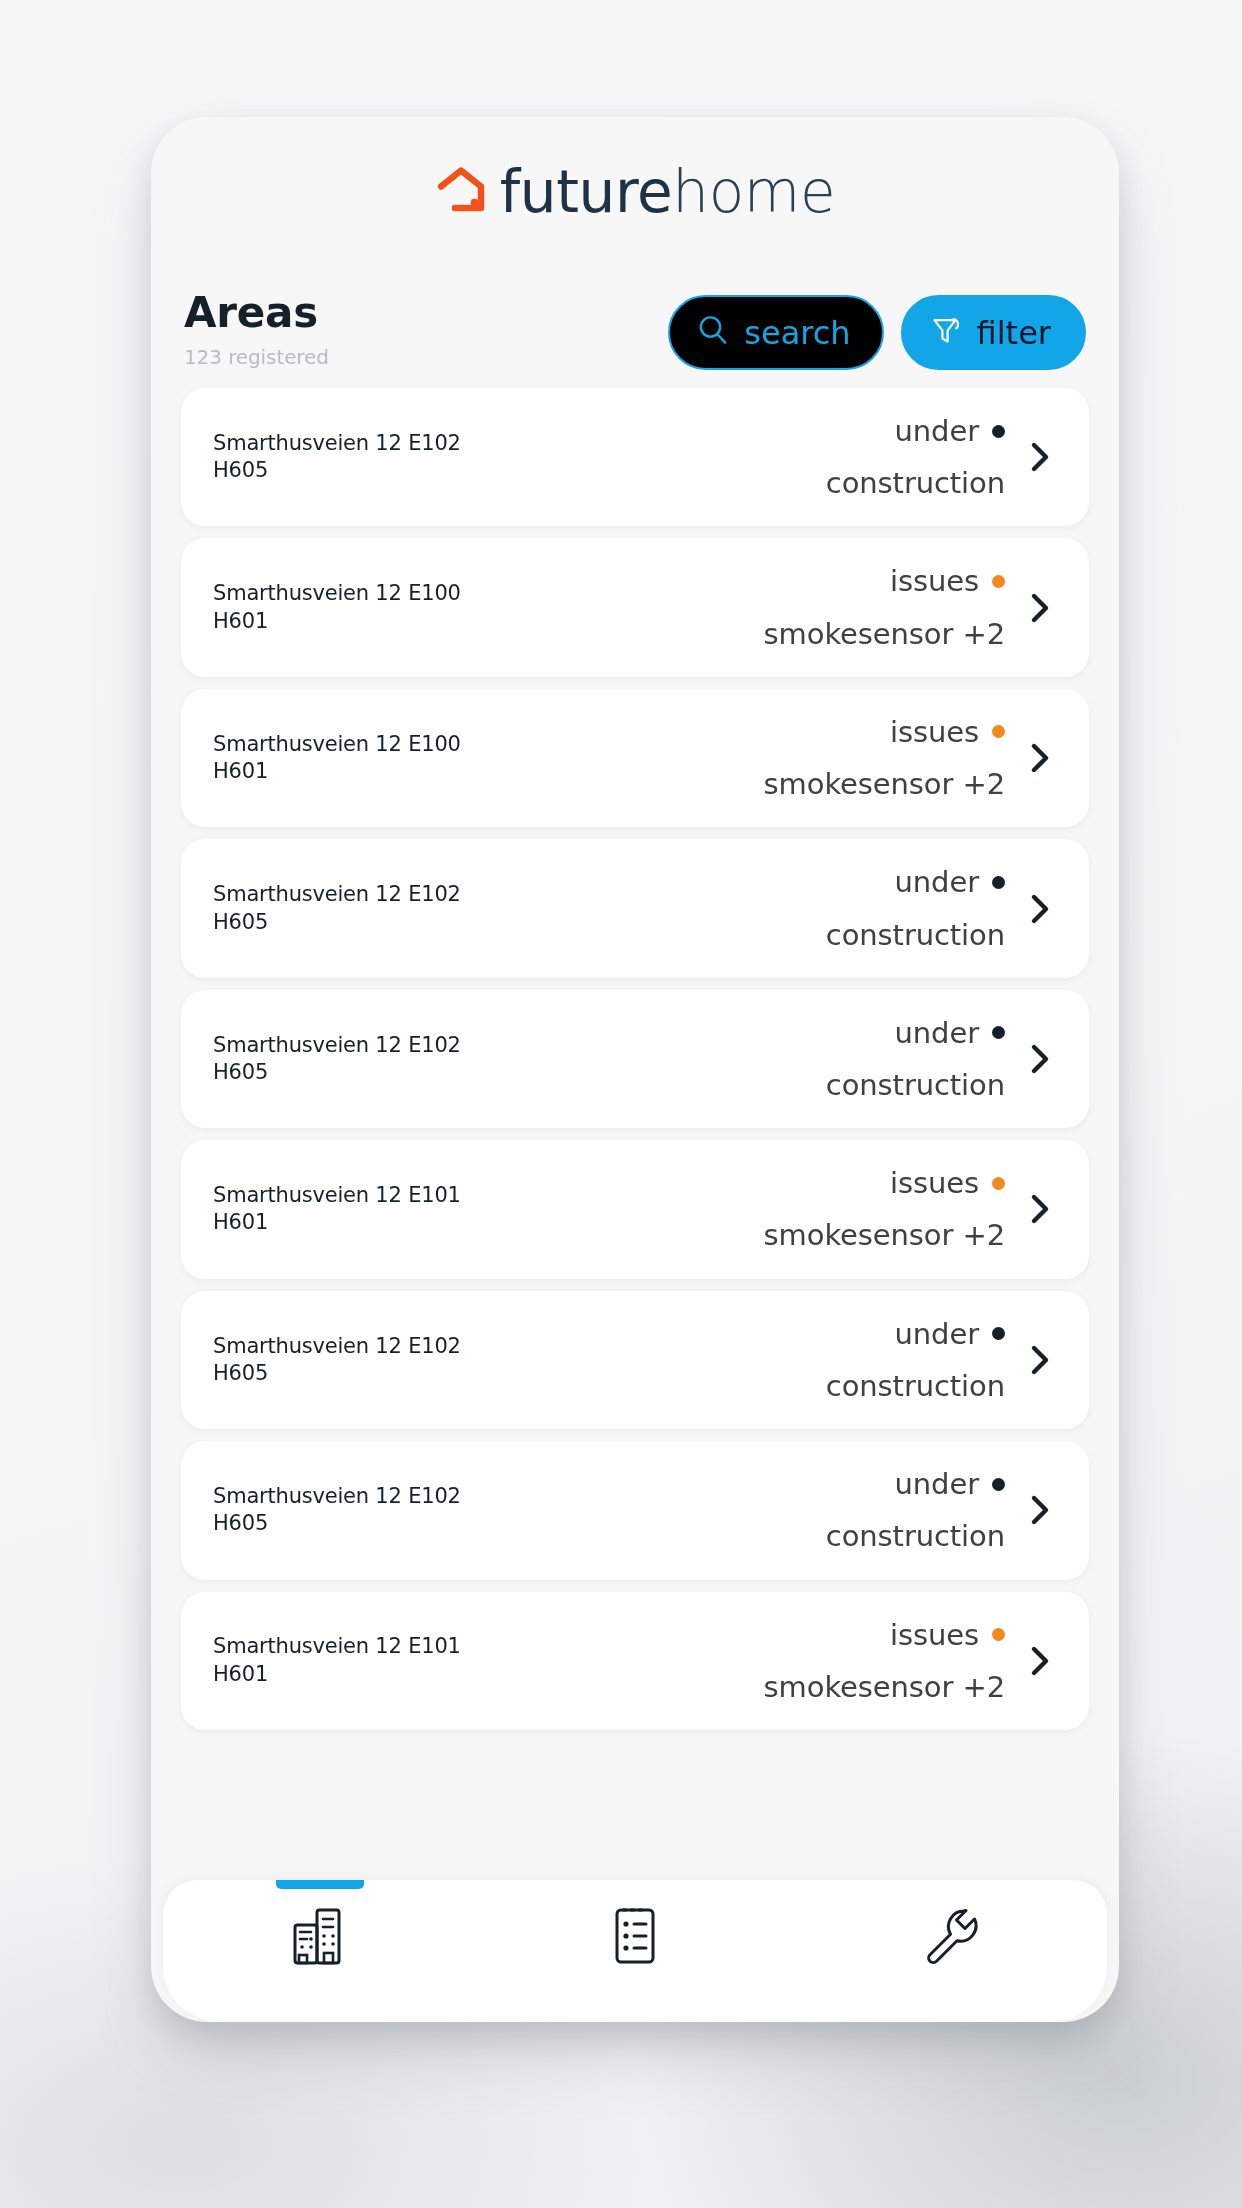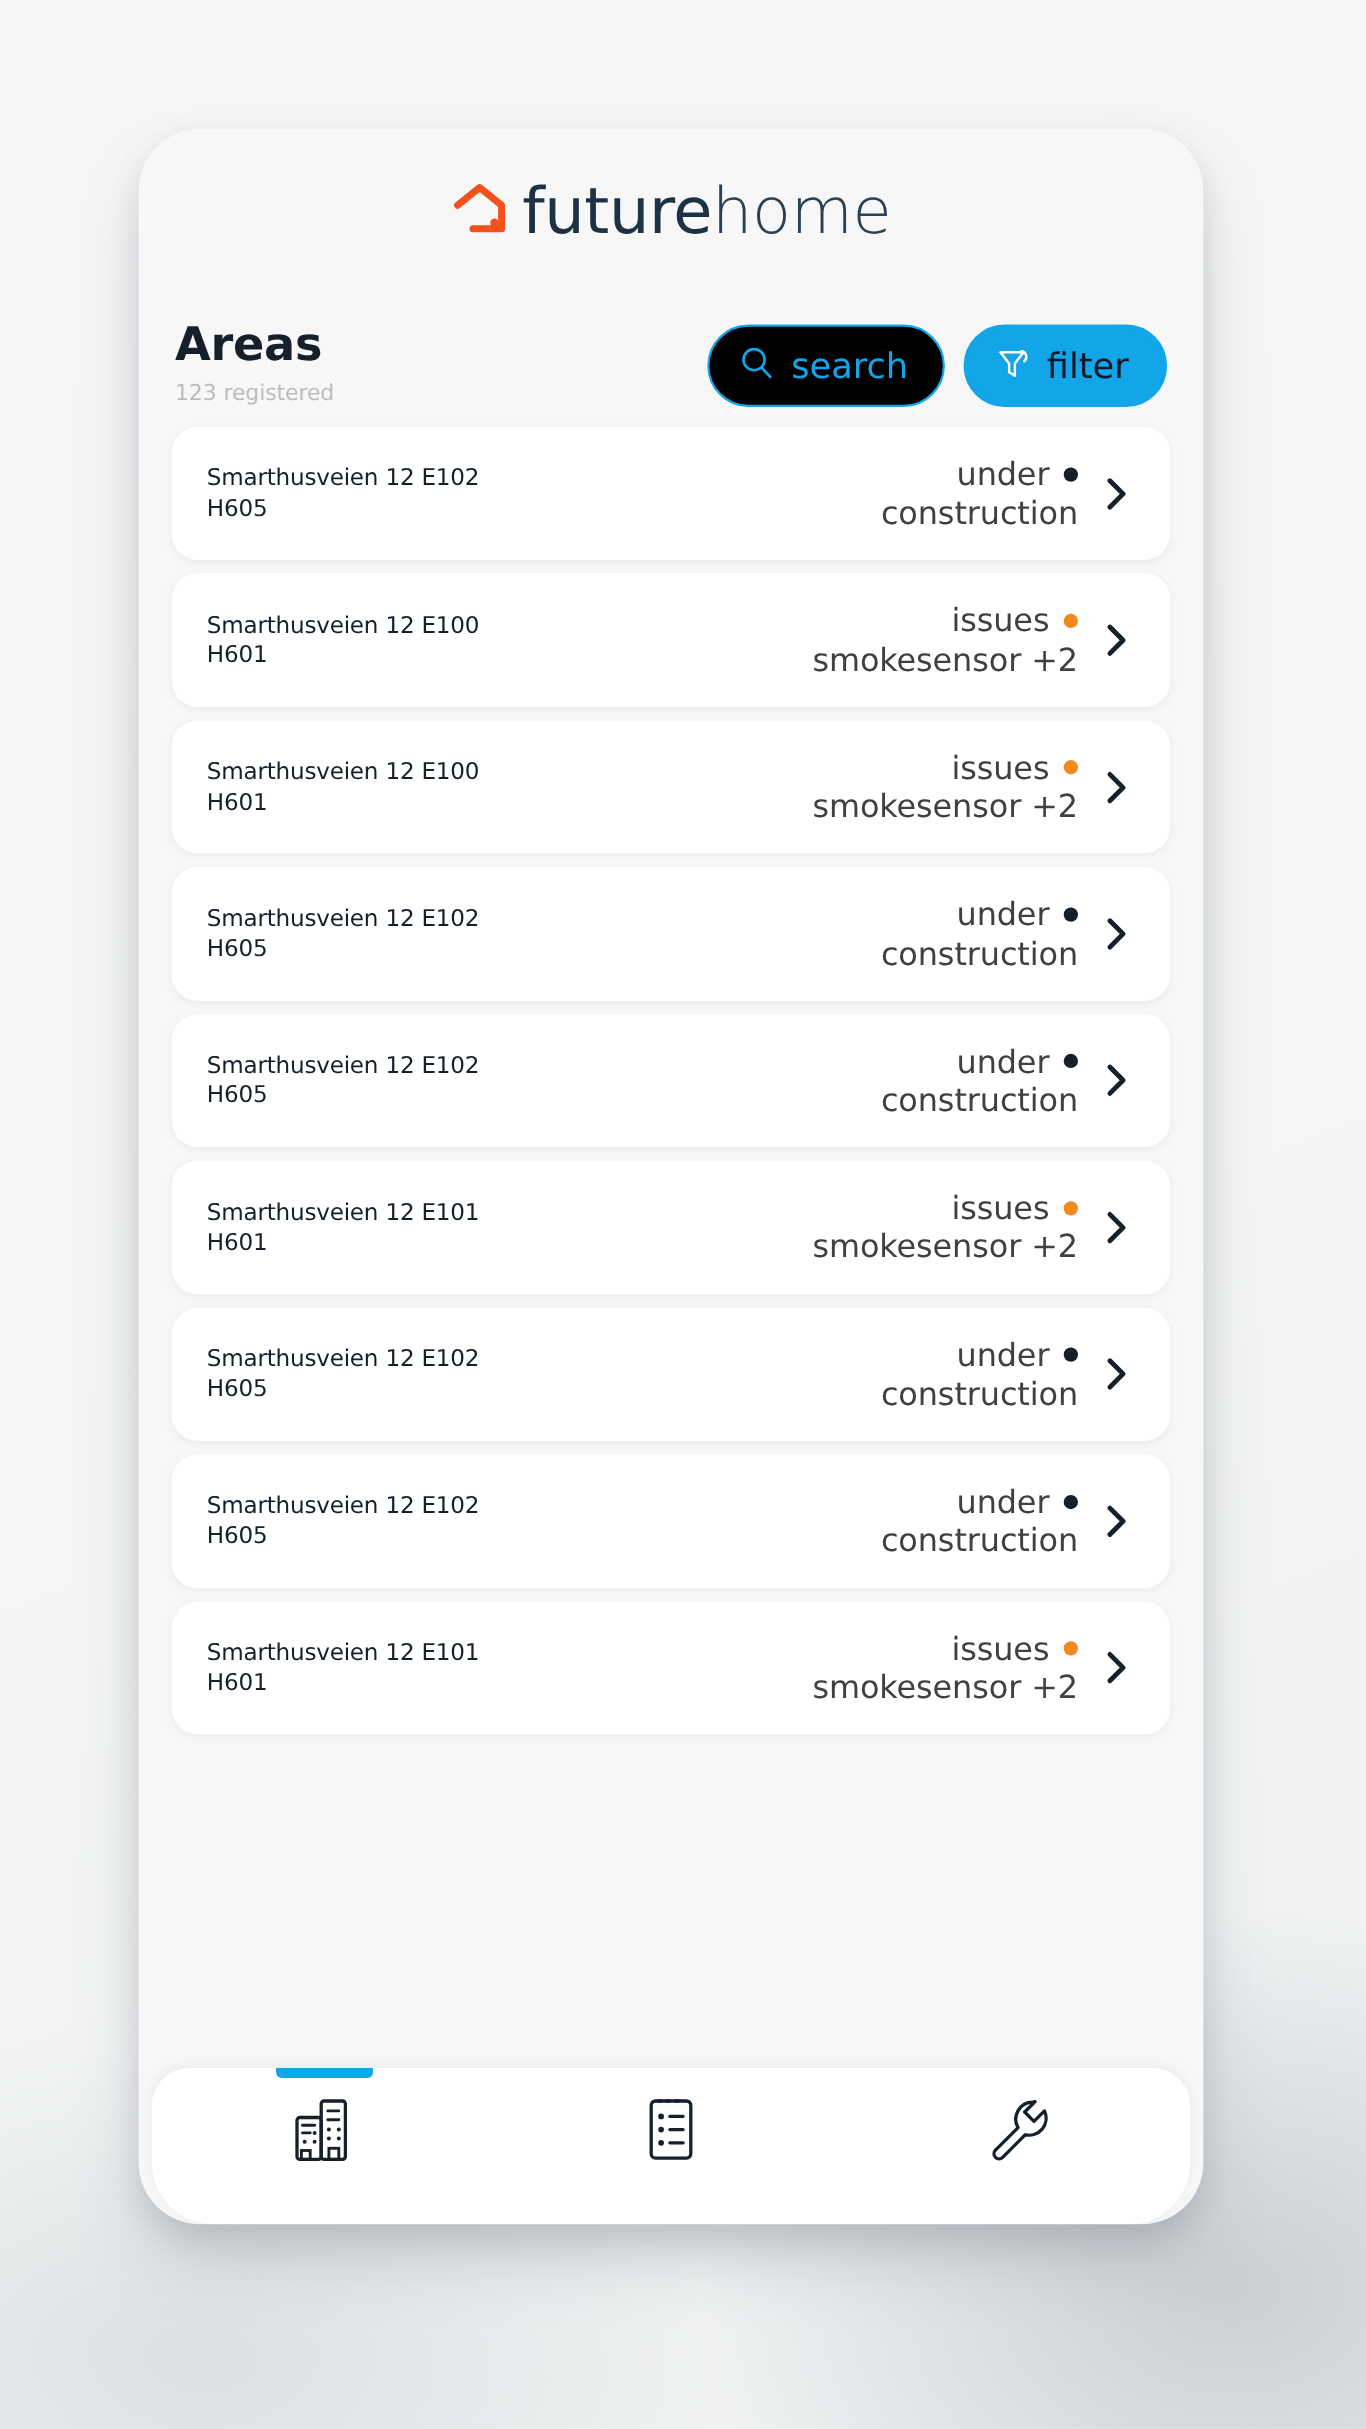--- a/index.html
+++ b/index.html
@@ -15,21 +15,21 @@
     background-image:
       radial-gradient(ellipse 780px 560px at 1120px 2080px, rgba(150,160,168,0.42) 0%, rgba(150,160,168,0.0) 62%),
       radial-gradient(ellipse 700px 420px at 180px 2140px, rgba(150,160,168,0.22) 0%, rgba(150,160,168,0.0) 68%),
       linear-gradient(160deg, #f6f6f7 0%, #f4f5f5 55%, #eef0f1 100%);
     position: relative;
   }
 
   
   .phone {
     position: absolute;
-    left: 126px;
+    left: 151px;
     top: 117px;
     width: 968px;
     height: 1905px;
     background: #f7f7f7;
     border-radius: 56px;
     box-shadow:
       0 34px 62px -10px rgba(110,120,130,0.34),
       0 10px 26px rgba(110,120,130,0.16);
     overflow: hidden;
     display: flex;
@@ -154,21 +154,21 @@
     align-items: center;
     gap: 13px;
   }
   .dot {
     width: 13px;
     height: 13px;
     border-radius: 50%;
     display: inline-block;
     flex: 0 0 auto;
   }
-  .status-line2 { display: block; margin-top: 1px; }
+  .status-line2 { display: block; margin-top: 18px; }
   .chev {
     flex: 0 0 auto;
     width: 46px;
     display: flex;
     align-items: center;
     justify-content: center;
     margin-left: 6px;
   }
 
   

